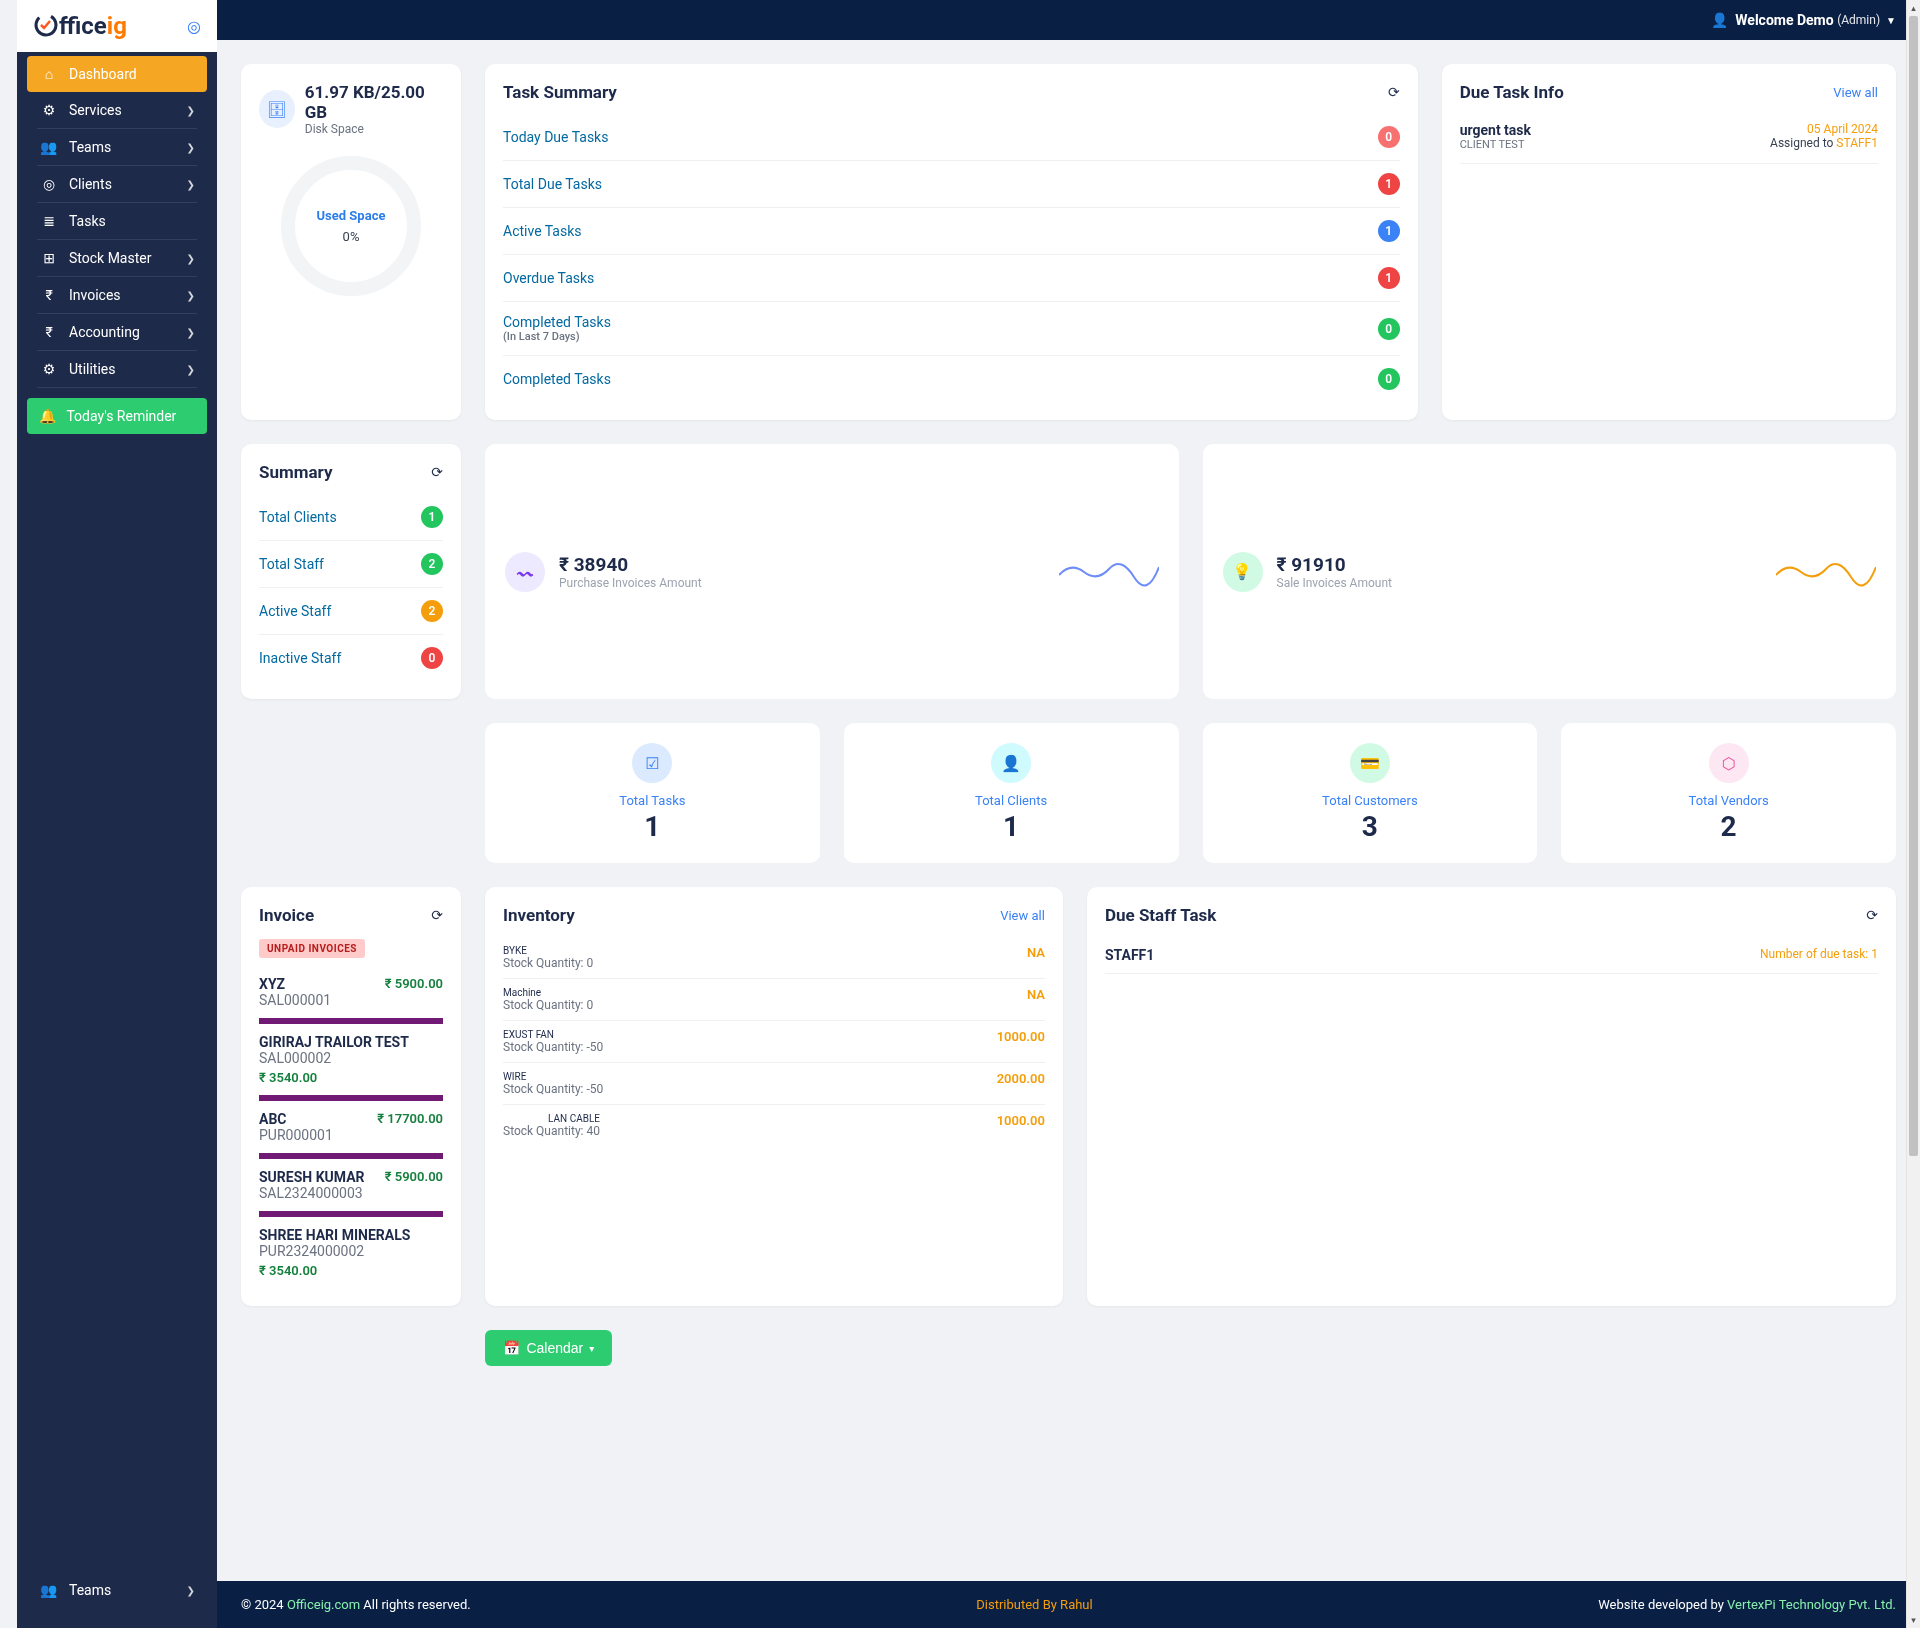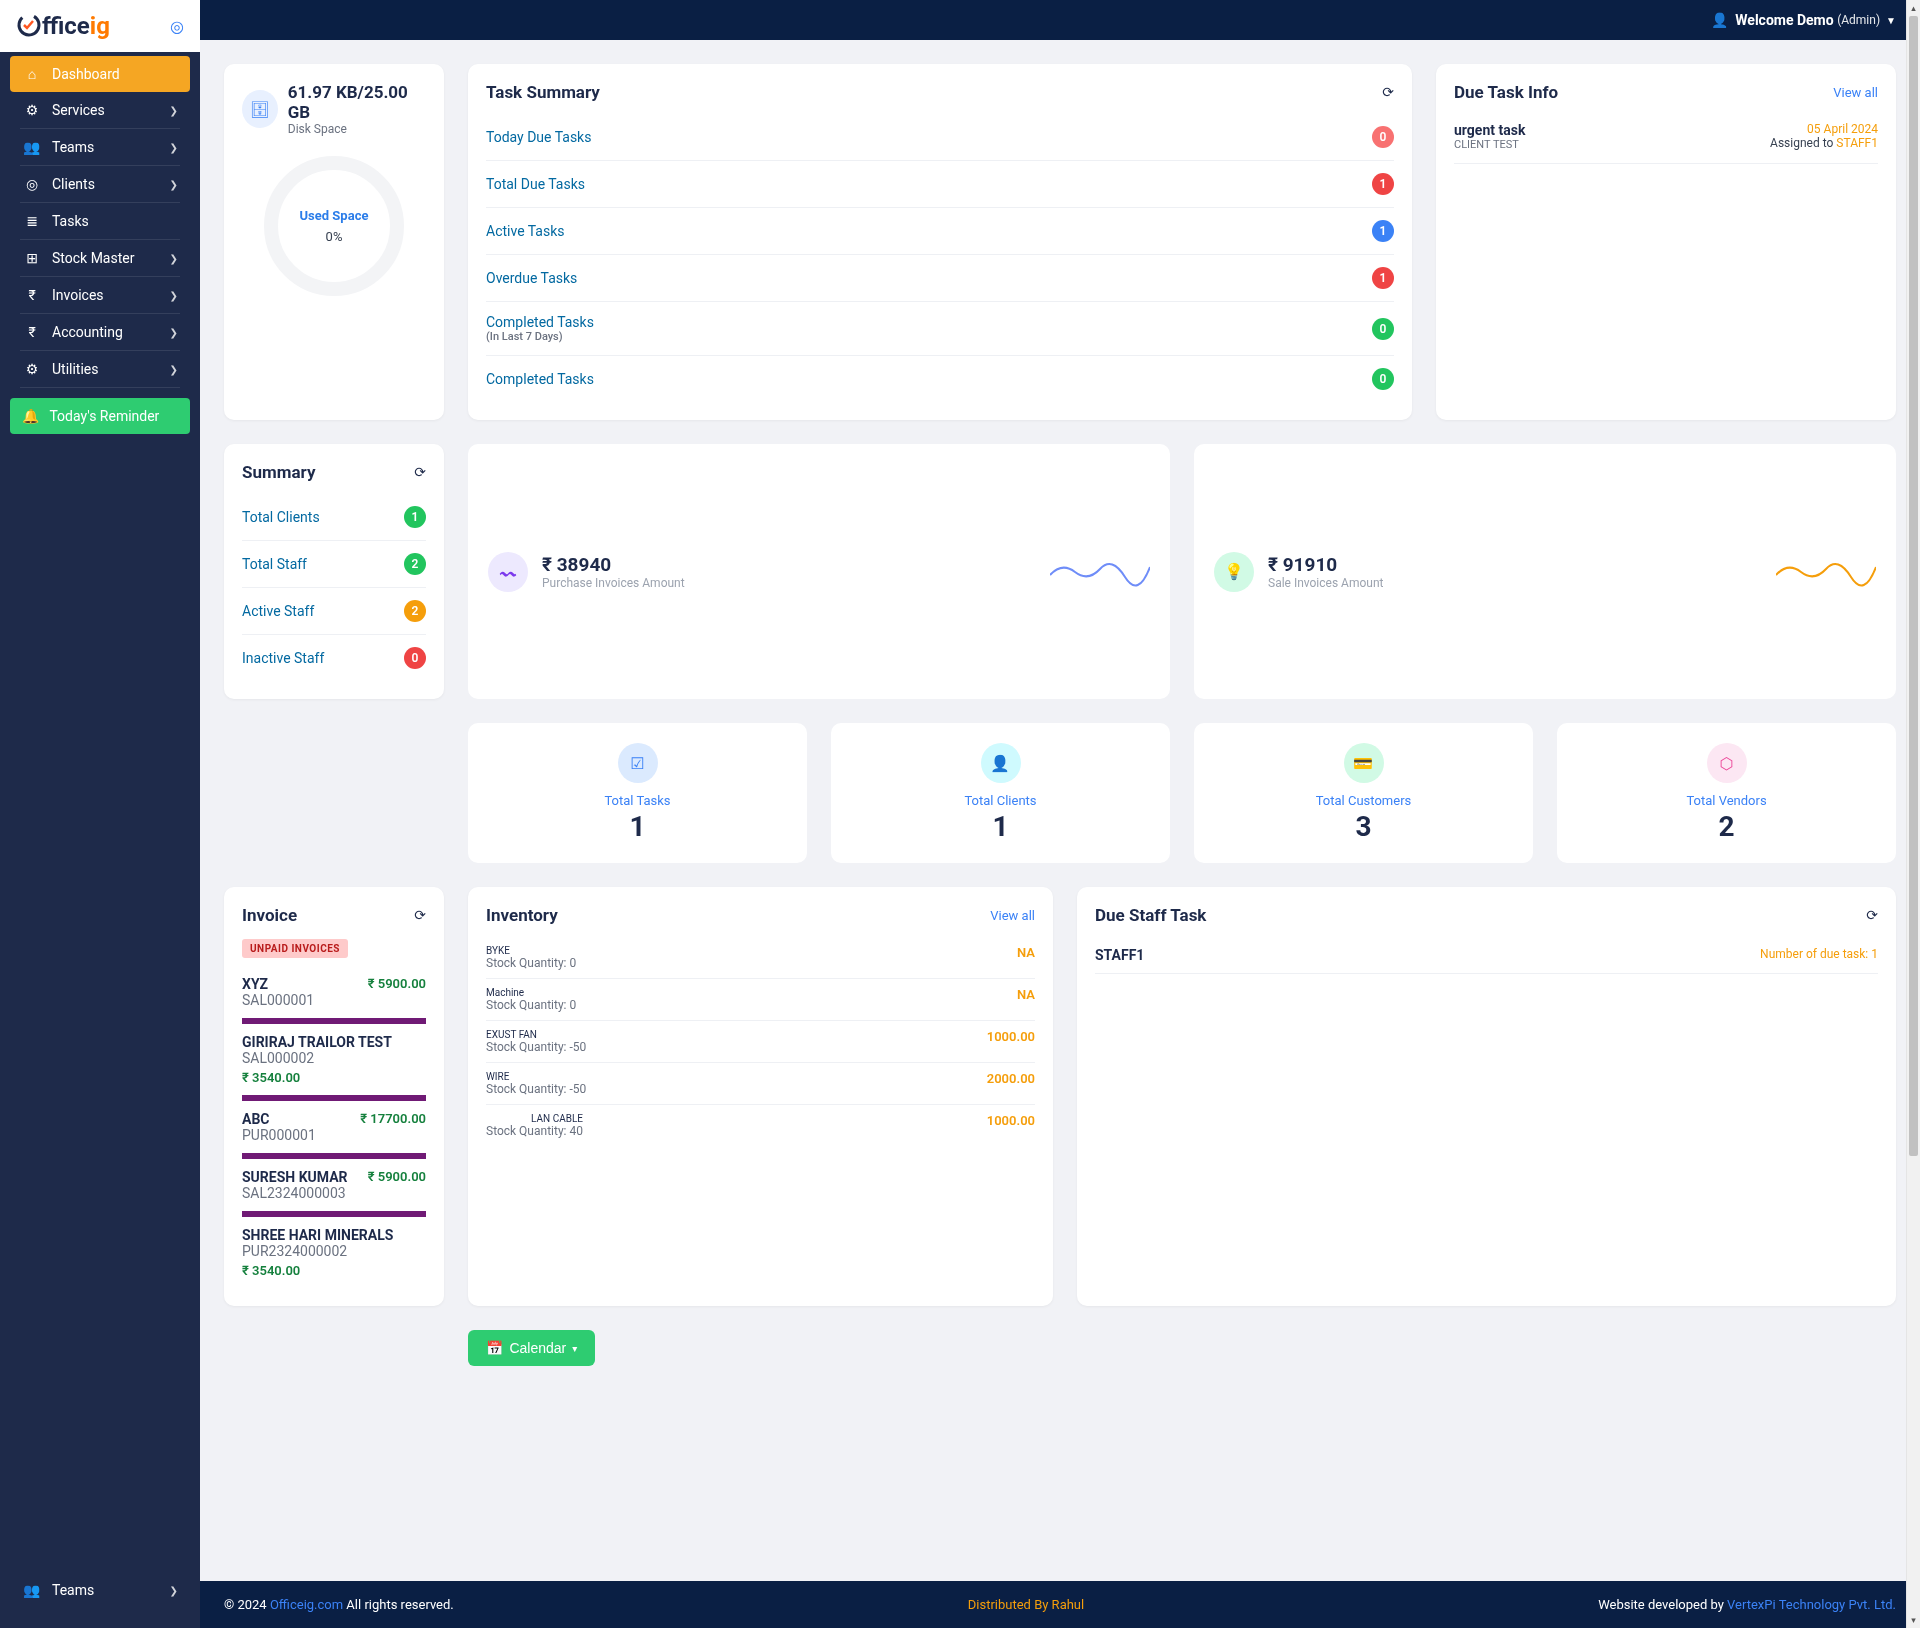--- a/index.html
+++ b/index.html
@@ -1,17 +1,17 @@
 <!DOCTYPE html>
 <html><head>
 <meta charset="utf-8">
 <style>
 * { margin: 0; padding: 0; box-sizing: border-box; }
 body { font-family: -apple-system, BlinkMacSystemFont, "Segoe UI", Roboto, sans-serif; background: #f1f2f6; color: #1e2a4a; }
-.app { display: flex; min-height: 100vh; }
+.app { display: flex; min-height: 100vh; margin-left: 17px; }
 
 
 .sidebar { width: 200px; background: #1e2a4a; display: flex; flex-direction: column; }
 .logo-area { background: #fff; padding: 12px 16px; display: flex; justify-content: space-between; align-items: center; }
 .logo { font-size: 24px; font-weight: 700; }
 .logo .ffice { color: #1e2a4a; }
 .logo .ig { color: #ff7a00; }
 .logo-refresh { color: #3b82f6; font-size: 16px; }
 
 .nav { padding: 4px 10px; }
@@ -124,21 +124,21 @@
 .staff-due { color: #f59e0b; font-size: 12px; }
 
 
 .cal-row { grid-column: 2 / span 3; }
 .cal-btn { background: #2ecc71; color: #fff; border: none; padding: 10px 18px; border-radius: 6px; font-size: 14px; font-weight: 500; cursor: pointer; display: inline-flex; align-items: center; }
 .cal-btn .ic { margin-right: 6px; }
 .cal-btn .dd { margin-left: 6px; }
 
 
 .footer { background: #0a1f44; color: #fff; padding: 16px 24px; display: flex; justify-content: space-between; font-size: 13px; margin-top: auto; }
-.footer a { color: #3b82f6; text-decoration: none; text-align: right; }
+.footer a { color: #86efac; text-decoration: none; text-align: right; }
 .footer .center { color: #f59e0b; flex: 1; text-align: center; }
 
 
 .scrollbar { position: fixed; right: 0; top: 0; width: 14px; height: 100%; background: #f1f1f1; border-left: 1px solid #e5e5e5; }
 .scroll-up, .scroll-down { height: 16px; font-size: 9px; text-align: center; line-height: 16px; color: #555; }
 .scroll-thumb { background: #c1c1c1; height: 70%; margin: 0 2px; border-radius: 2px; }
 
 svg { display: block; }
 </style>
 </head>

